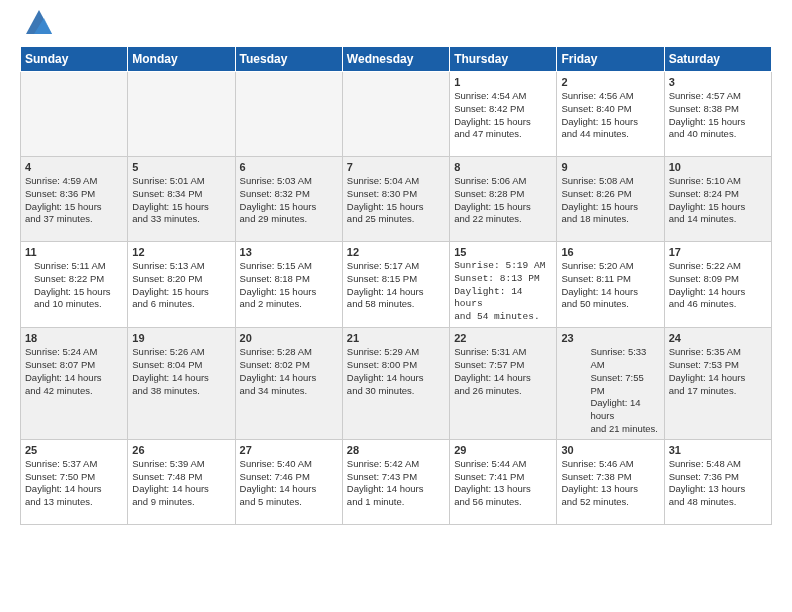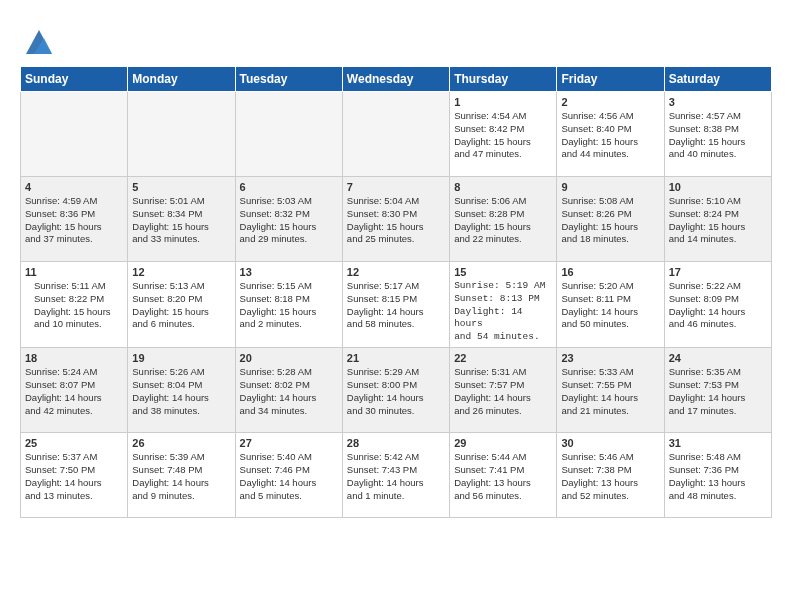--- a/index.html
+++ b/index.html
@@ -5,21 +5,21 @@
     * { margin: 0; padding: 0; box-sizing: border-box; }
     body {
       font-family: Arial, sans-serif;
       background: #fff;
       width: 792px;
       height: 612px;
       overflow: hidden;
     }
     .page {
       width: 792px;
-      padding: 26px 20px 10px 20px;
+      padding: 6px 20px 10px 20px;
     }
     .header {
       display: flex;
       justify-content: space-between;
       align-items: flex-start;
       margin-bottom: 10px;
     }
     .logo {
       display: flex;
       align-items: center;
@@ -285,21 +285,21 @@
           </td>
           <td class="day-cell shaded">
             <span class="day-num">22</span>
             <div class="day-info" style="white-space: pre-line;">Sunrise: 5:31 AM
 Sunset: 7:57 PM
 Daylight: 14 hours
 and 26 minutes.</div>
           </td>
           <td class="day-cell shaded">
             <span class="day-num">23</span>
-            <div class="day-info" style="white-space: pre-line;">Sunrise: 5:33 AM
+            <div class="day-info" style="white-space: pre-line; margin-left: 29px;">Sunrise: 5:33 AM
 Sunset: 7:55 PM
 Daylight: 14 hours
 and 21 minutes.</div>
           </td>
           <td class="day-cell shaded">
             <span class="day-num">24</span>
             <div class="day-info" style="white-space: pre-line;">Sunrise: 5:35 AM
 Sunset: 7:53 PM
 Daylight: 14 hours
 and 17 minutes.</div>

